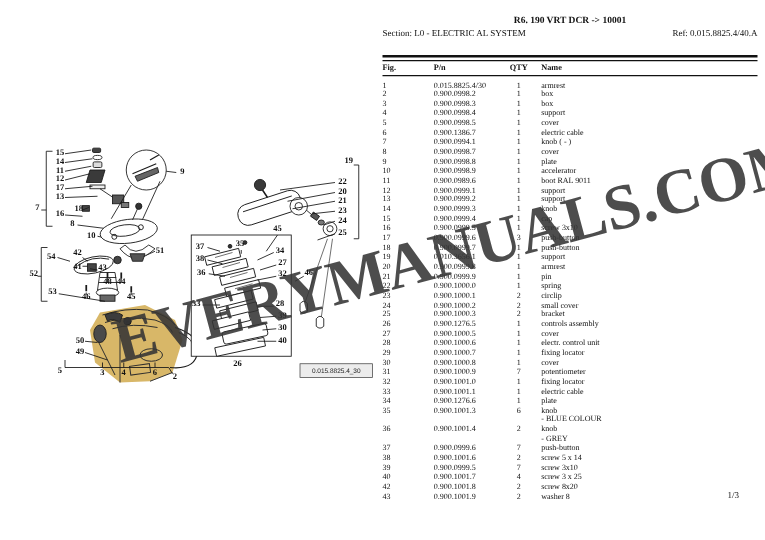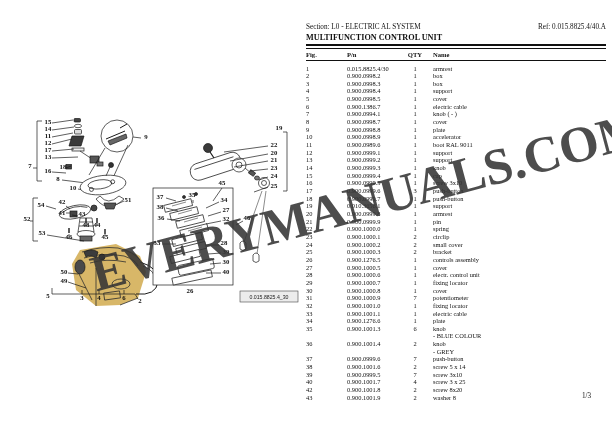--- a/index.html
+++ b/index.html
@@ -207,25 +207,25 @@
         <text x="226" y="221">32</text>
         <text x="157" y="245">33</text>
         <text x="224" y="245">28</text>
         <text x="226" y="254">39</text>
         <text x="226" y="264">30</text>
         <text x="226" y="274">40</text>
         <text x="190" y="293">26</text>
       </g>
   </svg>
 
+  <div class="hdr-model">R6. 190 VRT DCR -&gt; 10001</div>
   <div class="hdr-line2">
     <span>Section: L0 - ELECTRIC AL SYSTEM</span>
     <span class="hdr-ref">Ref: 0.015.8825.4/40.A</span>
   </div>
-  <div class="hdr-title">MULTIFUNCTION CONTROL UNIT</div>
   <div class="rule rule-thick"></div>
   <div class="rule rule-t1"></div>
 
   <div class="thead">
     <span class="c-fig">Fig.</span>
     <span class="c-pn">P/n</span>
     <span class="c-qty">QTY</span>
     <span class="c-name">Name</span>
   </div>
   <div class="rule rule-t2"></div>

